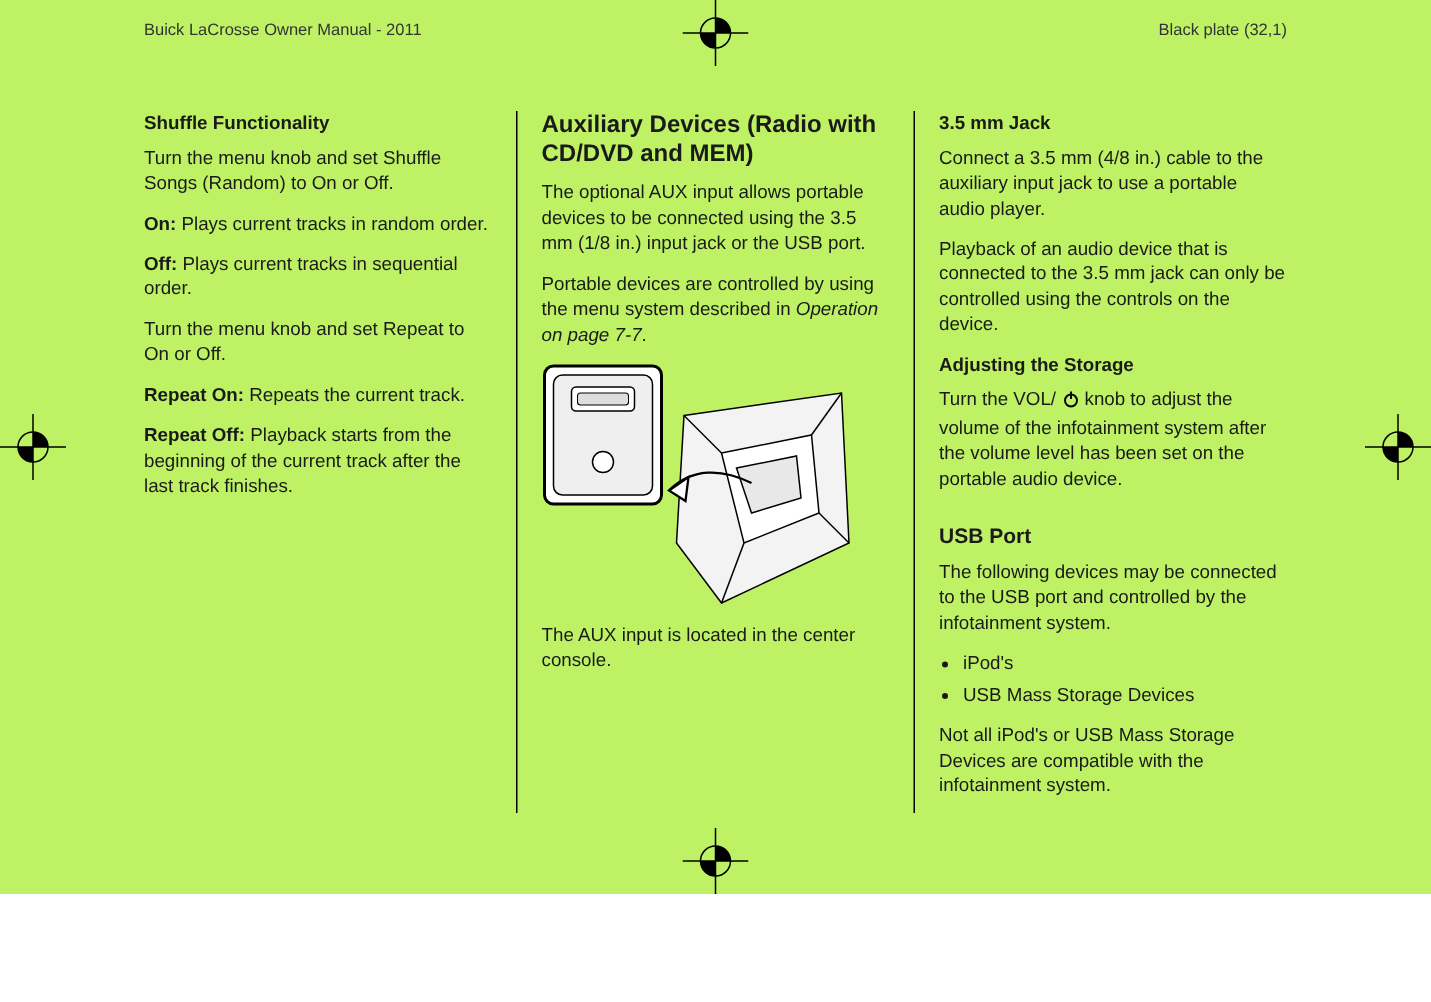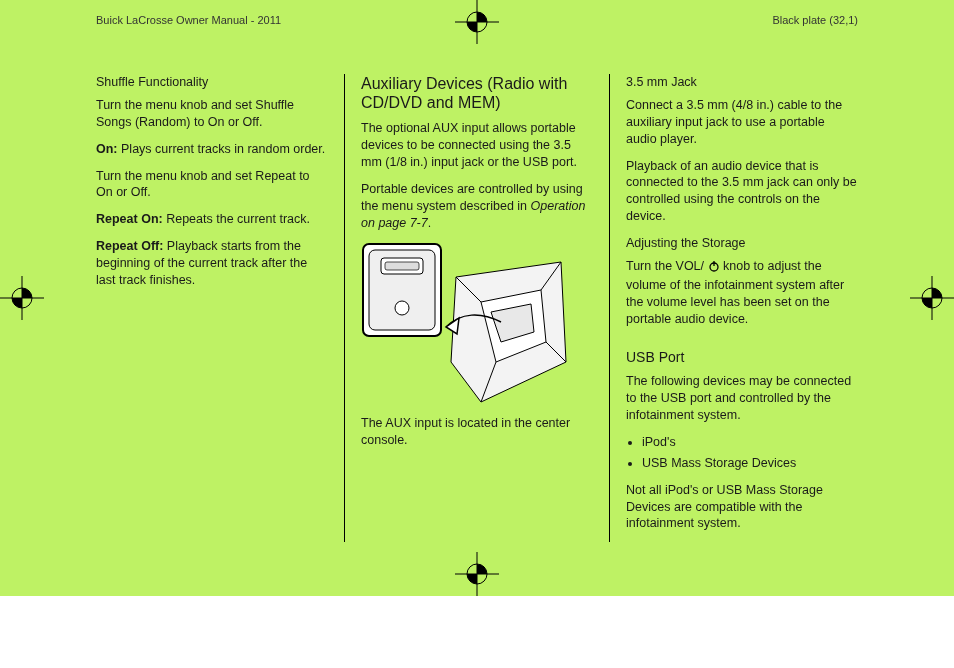--- a/index.html
+++ b/index.html
@@ -84,26 +84,26 @@
     color: #1a1a1a;
     padding-right: 16px;
   }
   .col + .col {
     border-left: 1px solid #000;
     padding-left: 16px;
   }
   .col:last-child { padding-right: 0; }
   h3.sub {
     font-size: 12.5px;
-    font-weight: normal;
+    font-weight: bold;
     margin: 0 0 6px 0;
   }
   h2.section {
     font-size: 16px;
-    font-weight: normal;
+    font-weight: bold;
     margin: 0 0 8px 0;
     line-height: 1.2;
   }
   p { margin: 0 0 10px 0; }
   .b { font-weight: bold; }
   .it { font-style: italic; }
   ul.bullets {
     margin: 2px 0 10px 0;
     padding: 0 0 0 16px;
   }
@@ -170,20 +170,25 @@
 
     <div class="columns">
 
       <div class="col">
         <h3 class="sub">Shuffle Functionality</h3>
         <p>Turn the menu knob and set Shuffle Songs (Random) to On or Off.</p>
         <p>
           <span class="b">On:</span>
           <span> </span>
           <span>Plays current tracks in random order.</span>
+        </p>
+        <p>
+          <span class="b">Off:</span>
+          <span> </span>
+          <span>Plays current tracks in sequential order.</span>
         </p>
 
         <p>Turn the menu knob and set Repeat to On or Off.</p>
         <p>
           <span class="b">Repeat On:</span>
           <span> </span>
           <span>Repeats the current track.</span>
         </p>
         <p>
           <span class="b">Repeat Off:</span>

